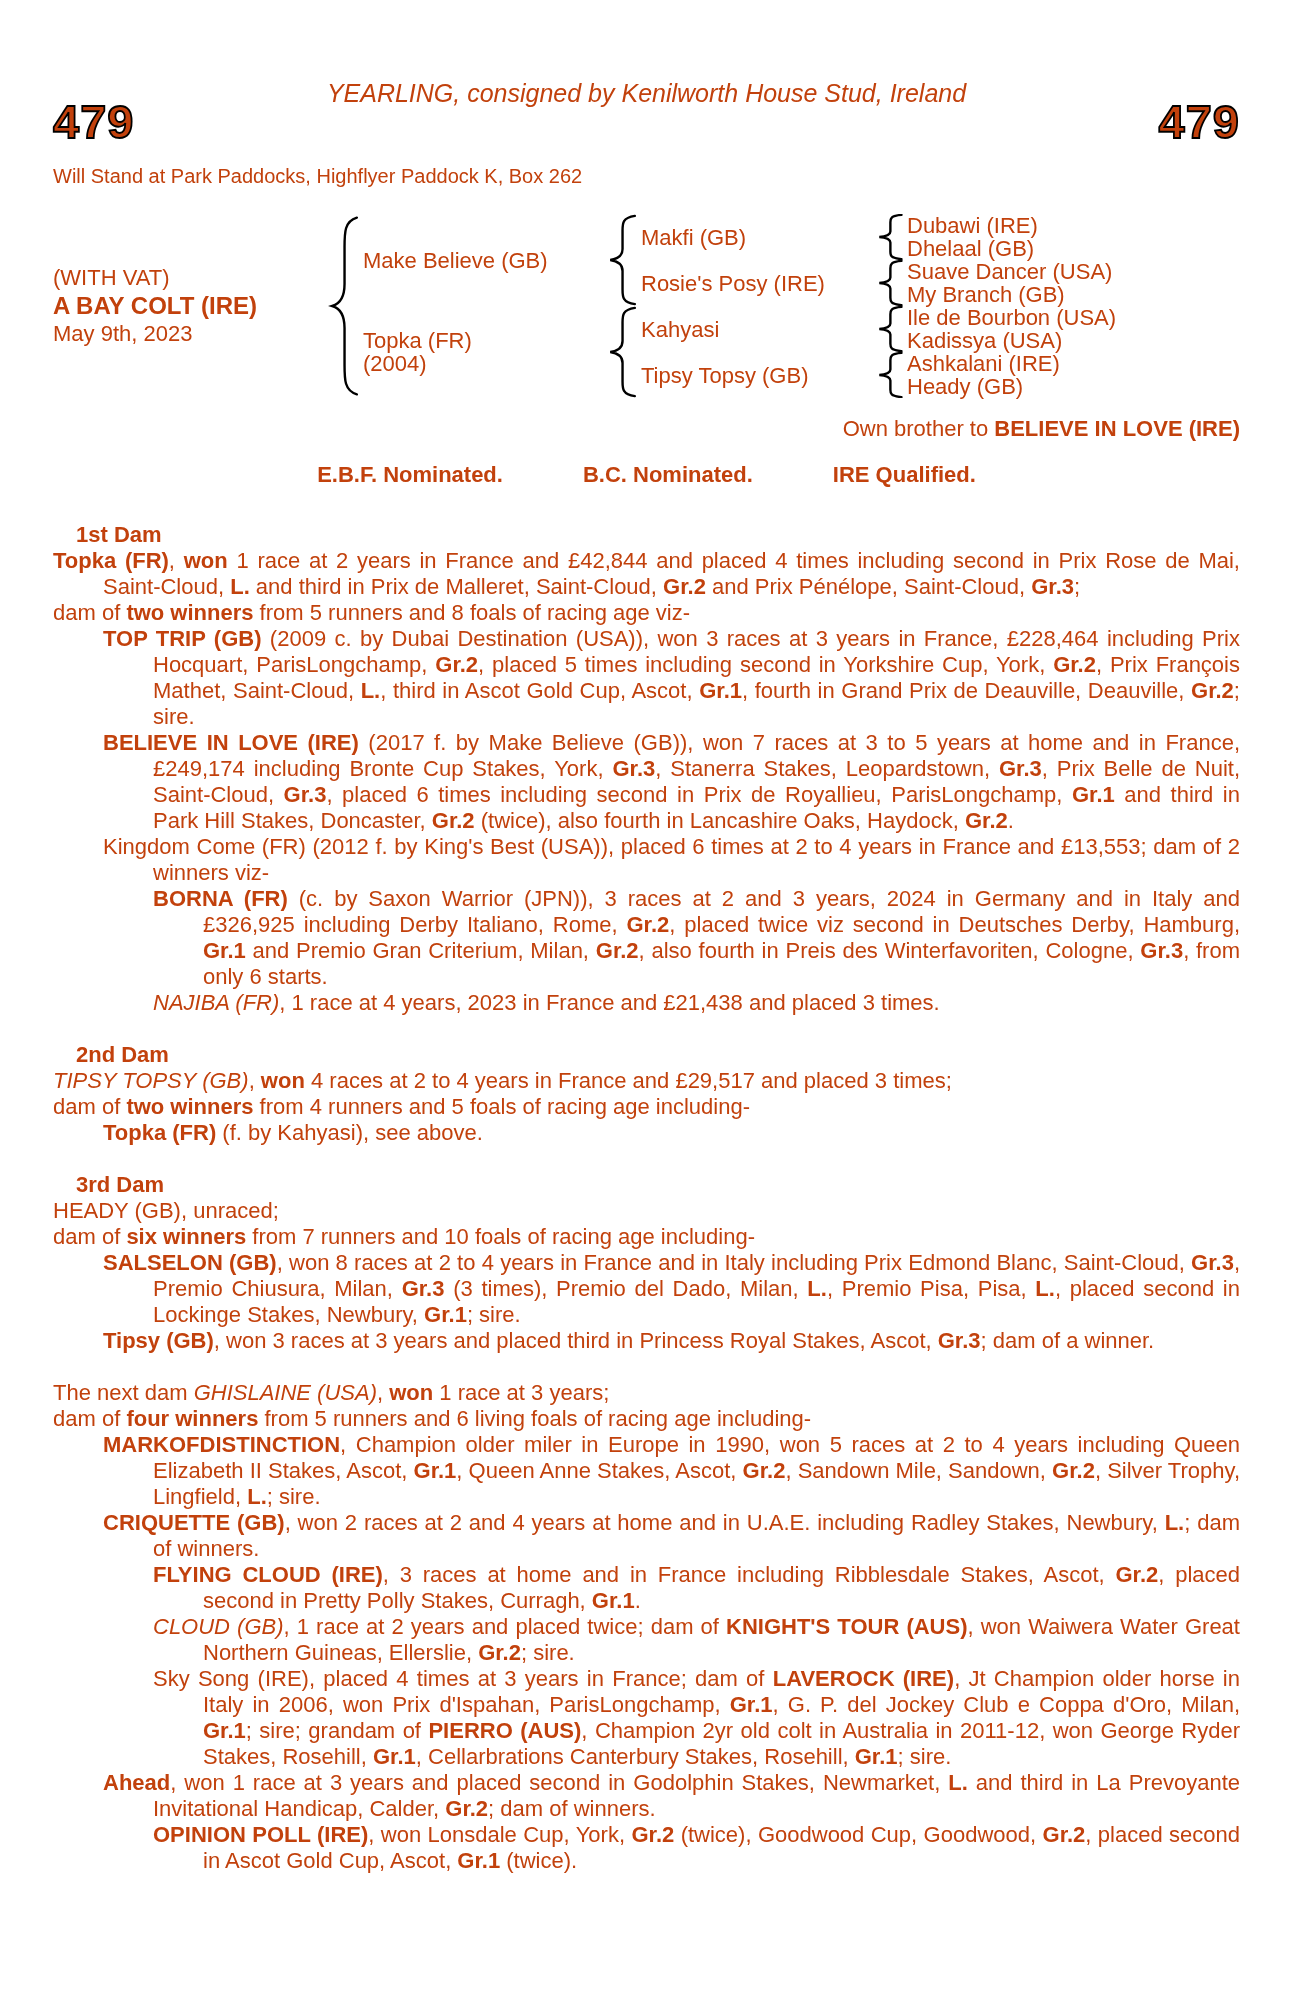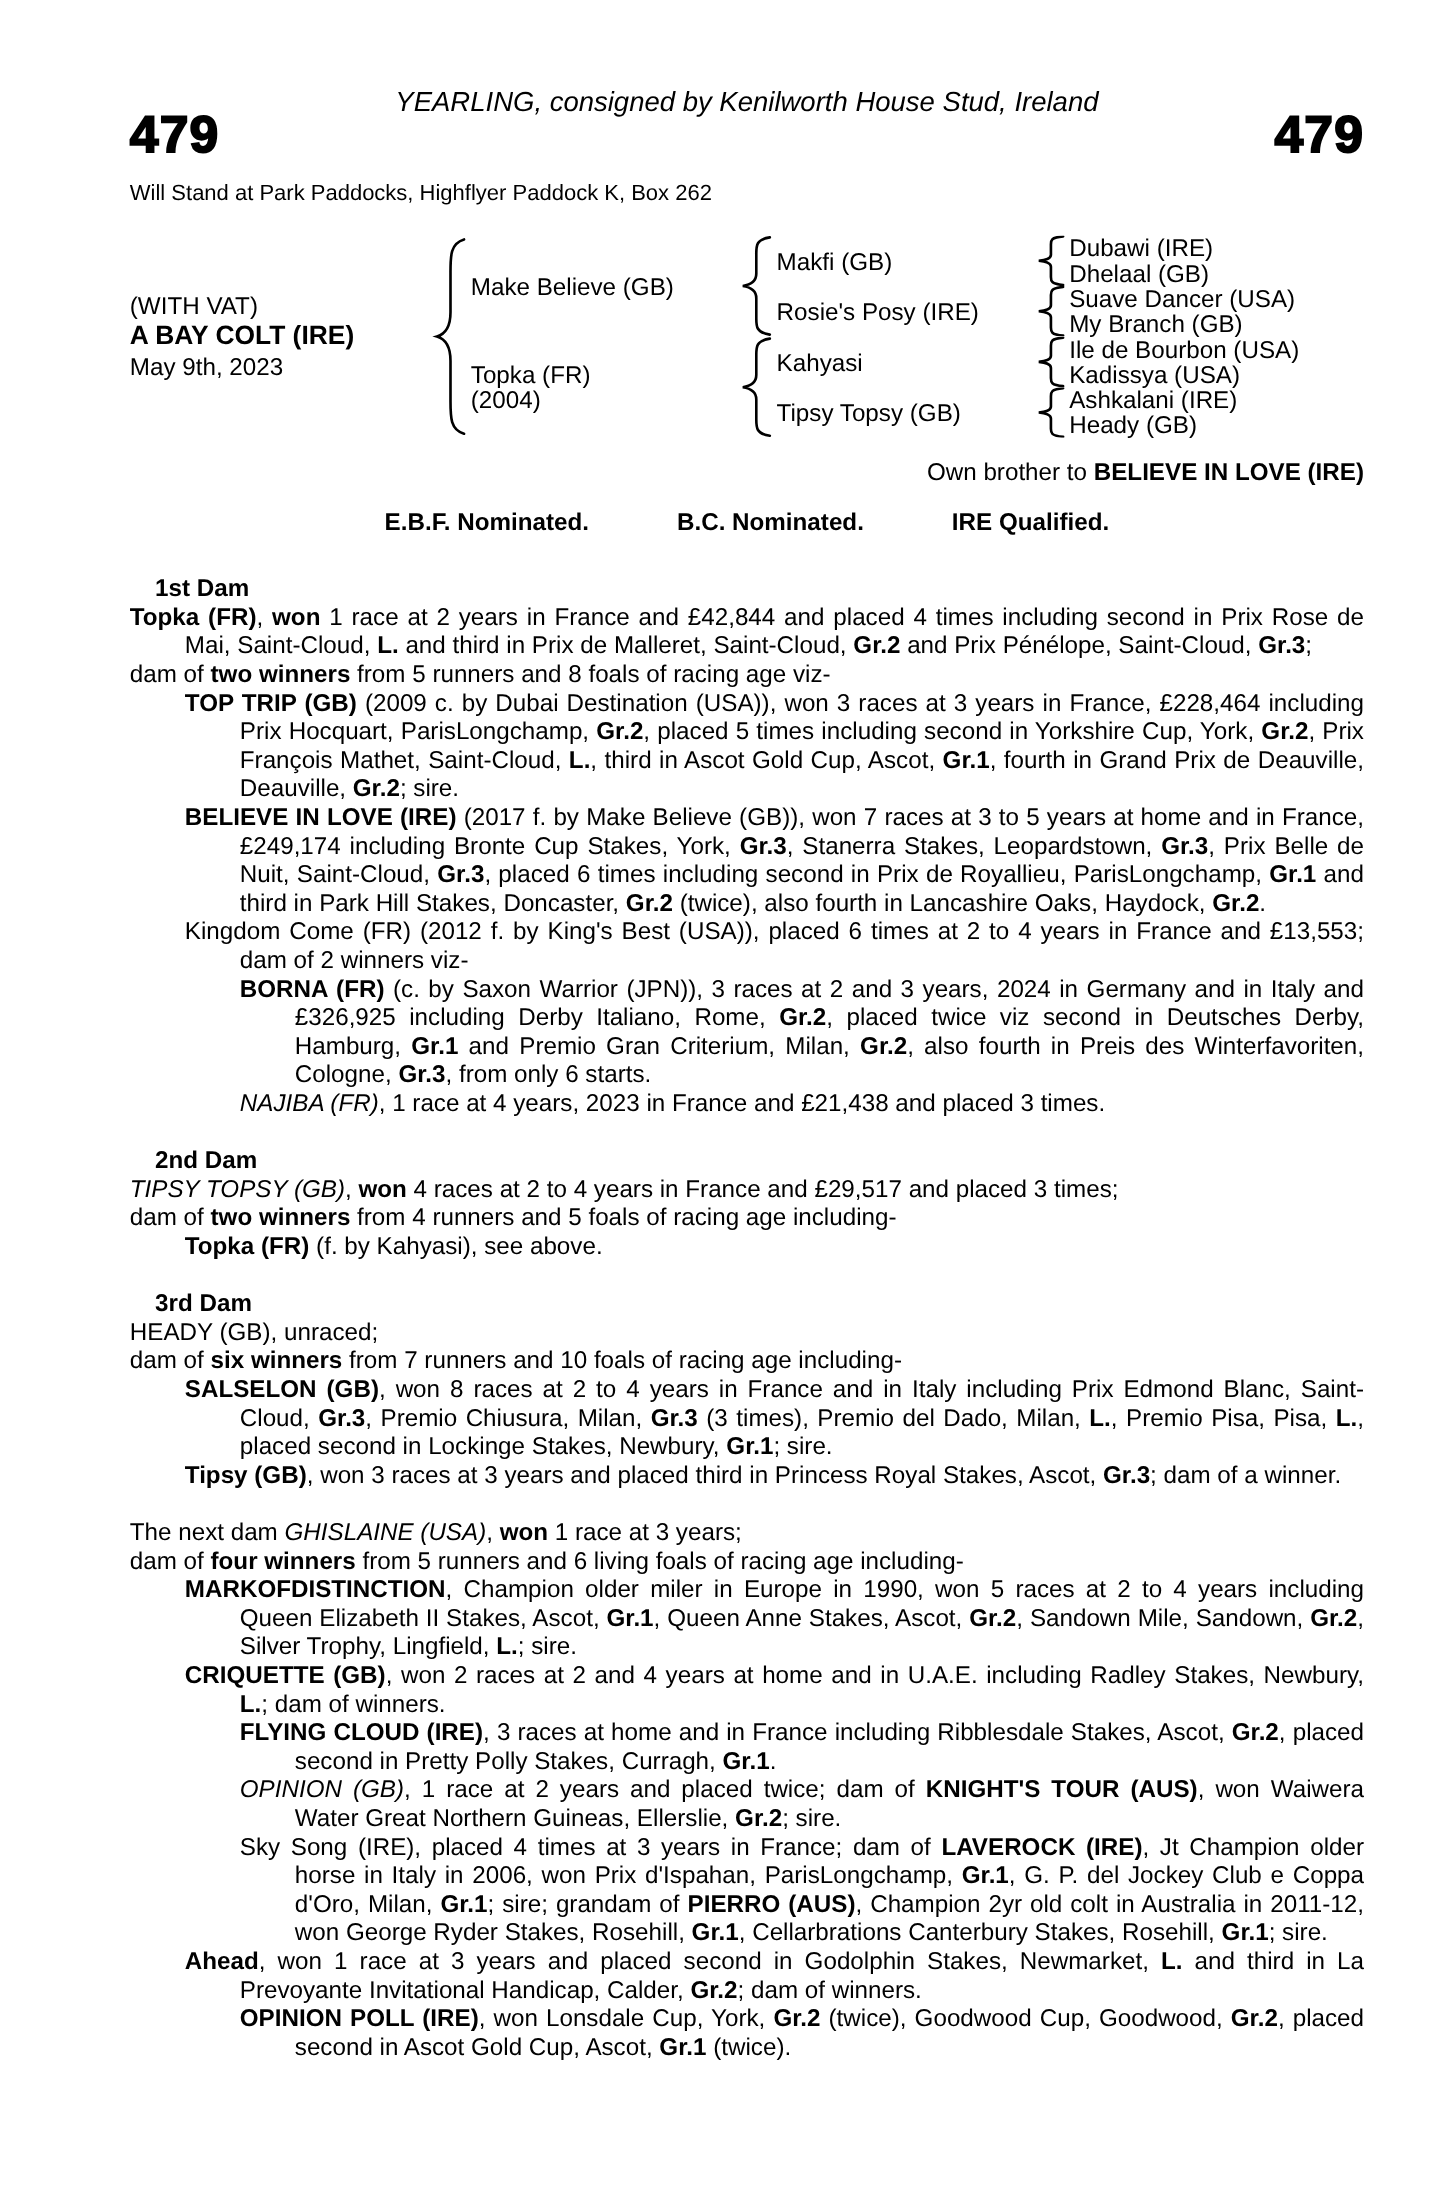--- a/index.html
+++ b/index.html
@@ -1,19 +1,19 @@
 <!DOCTYPE html>
 <html><head>
 <meta charset="utf-8">
 <style>
   html,body{margin:0;padding:0;background:#fff;}
   .page{
     width:1315px;height:2000px;box-sizing:border-box;position:relative;
-    background:#fff;color:#000000;overflow:hidden;
-    padding:78px 75px 0 118px;
+    background:#fff;color:#c2410c;overflow:hidden;
+    padding:78px 75px 0 53px;
     font-family:"Liberation Sans","DejaVu Sans",sans-serif;
     font-size:22px;line-height:26px;
   }
   .b{font-weight:bold;}
   .i{font-style:italic;margin-top:32px;}
 
   .consignor-line{text-align:center;font-style:italic;font-size:25px;line-height:30px;}
   .lot-row{display:flex;justify-content:space-between;align-items:flex-start;margin-top:-10px;height:50px;}
   .lot-number{font-size:47px;line-height:48px;font-weight:bold;letter-spacing:1px;-webkit-text-stroke:1.8px #000;}
   .stand-line{font-weight:normal;font-size:20px;line-height:28px;margin-top:14px;}
@@ -164,20 +164,20 @@
         <div class="para l0"><span>dam of </span><span class="b">six winners</span><span> from 7 runners and 10 foals of racing age including-</span></div>
         <div class="para l1"><span class="b">SALSELON (GB)</span><span>, won 8 races at 2 to 4 years in France and in Italy including Prix Edmond Blanc, Saint-Cloud, </span><span class="b">Gr.3</span><span>, Premio Chiusura, Milan, </span><span class="b">Gr.3</span><span> (3 times), Premio del Dado, Milan, </span><span class="b">L.</span><span>, Premio Pisa, Pisa, </span><span class="b">L.</span><span>, placed second in Lockinge Stakes, Newbury, </span><span class="b">Gr.1</span><span>; sire.</span></div>
         <div class="para l1"><span class="b">Tipsy (GB)</span><span>, won 3 races at 3 years and placed third in Princess Royal Stakes, Ascot, </span><span class="b">Gr.3</span><span>; dam of a winner.</span></div>
       </div>
       <div class="dam-section">
         <div class="para l0"><span>The next dam </span><span class="i">GHISLAINE (USA)</span><span>, </span><span class="b">won</span><span> 1 race at 3 years;</span></div>
         <div class="para l0"><span>dam of </span><span class="b">four winners</span><span> from 5 runners and 6 living foals of racing age including-</span></div>
         <div class="para l1"><span class="b">MARKOFDISTINCTION</span><span>, Champion older miler in Europe in 1990, won 5 races at 2 to 4 years including Queen Elizabeth II Stakes, Ascot, </span><span class="b">Gr.1</span><span>, Queen Anne Stakes, Ascot, </span><span class="b">Gr.2</span><span>, Sandown Mile, Sandown, </span><span class="b">Gr.2</span><span>, Silver Trophy, Lingfield, </span><span class="b">L.</span><span>; sire.</span></div>
         <div class="para l1"><span class="b">CRIQUETTE (GB)</span><span>, won 2 races at 2 and 4 years at home and in U.A.E. including Radley Stakes, Newbury, </span><span class="b">L.</span><span>; dam of winners.</span></div>
         <div class="para l2"><span class="b">FLYING CLOUD (IRE)</span><span>, 3 races at home and in France including Ribblesdale Stakes, Ascot, </span><span class="b">Gr.2</span><span>, placed second in Pretty Polly Stakes, Curragh, </span><span class="b">Gr.1</span><span>.</span></div>
-        <div class="para l2"><span class="i">OPINION (GB)</span><span>, 1 race at 2 years and placed twice; dam of </span><span class="b">KNIGHT'S TOUR (AUS)</span><span>, won Waiwera Water Great Northern Guineas, Ellerslie, </span><span class="b">Gr.2</span><span>; sire.</span></div>
+        <div class="para l2"><span class="i">CLOUD (GB)</span><span>, 1 race at 2 years and placed twice; dam of </span><span class="b">KNIGHT'S TOUR (AUS)</span><span>, won Waiwera Water Great Northern Guineas, Ellerslie, </span><span class="b">Gr.2</span><span>; sire.</span></div>
         <div class="para l2"><span>Sky Song (IRE), placed 4 times at 3 years in France; dam of </span><span class="b">LAVEROCK (IRE)</span><span>, Jt Champion older horse in Italy in 2006, won Prix d'Ispahan, ParisLongchamp, </span><span class="b">Gr.1</span><span>, G. P. del Jockey Club e Coppa d'Oro, Milan, </span><span class="b">Gr.1</span><span>; sire; grandam of </span><span class="b">PIERRO (AUS)</span><span>, Champion 2yr old colt in Australia in 2011-12, won George Ryder Stakes, Rosehill, </span><span class="b">Gr.1</span><span>, Cellarbrations Canterbury Stakes, Rosehill, </span><span class="b">Gr.1</span><span>; sire.</span></div>
         <div class="para l1"><span class="b">Ahead</span><span>, won 1 race at 3 years and placed second in Godolphin Stakes, Newmarket, </span><span class="b">L.</span><span> and third in La Prevoyante Invitational Handicap, Calder, </span><span class="b">Gr.2</span><span>; dam of winners.</span></div>
         <div class="para l2"><span class="b">OPINION POLL (IRE)</span><span>, won Lonsdale Cup, York, </span><span class="b">Gr.2</span><span> (twice), Goodwood Cup, Goodwood, </span><span class="b">Gr.2</span><span>, placed second in Ascot Gold Cup, Ascot, </span><span class="b">Gr.1</span><span> (twice).</span></div>
       </div>
     </div>
 
 </div>
 
 </body></html>

